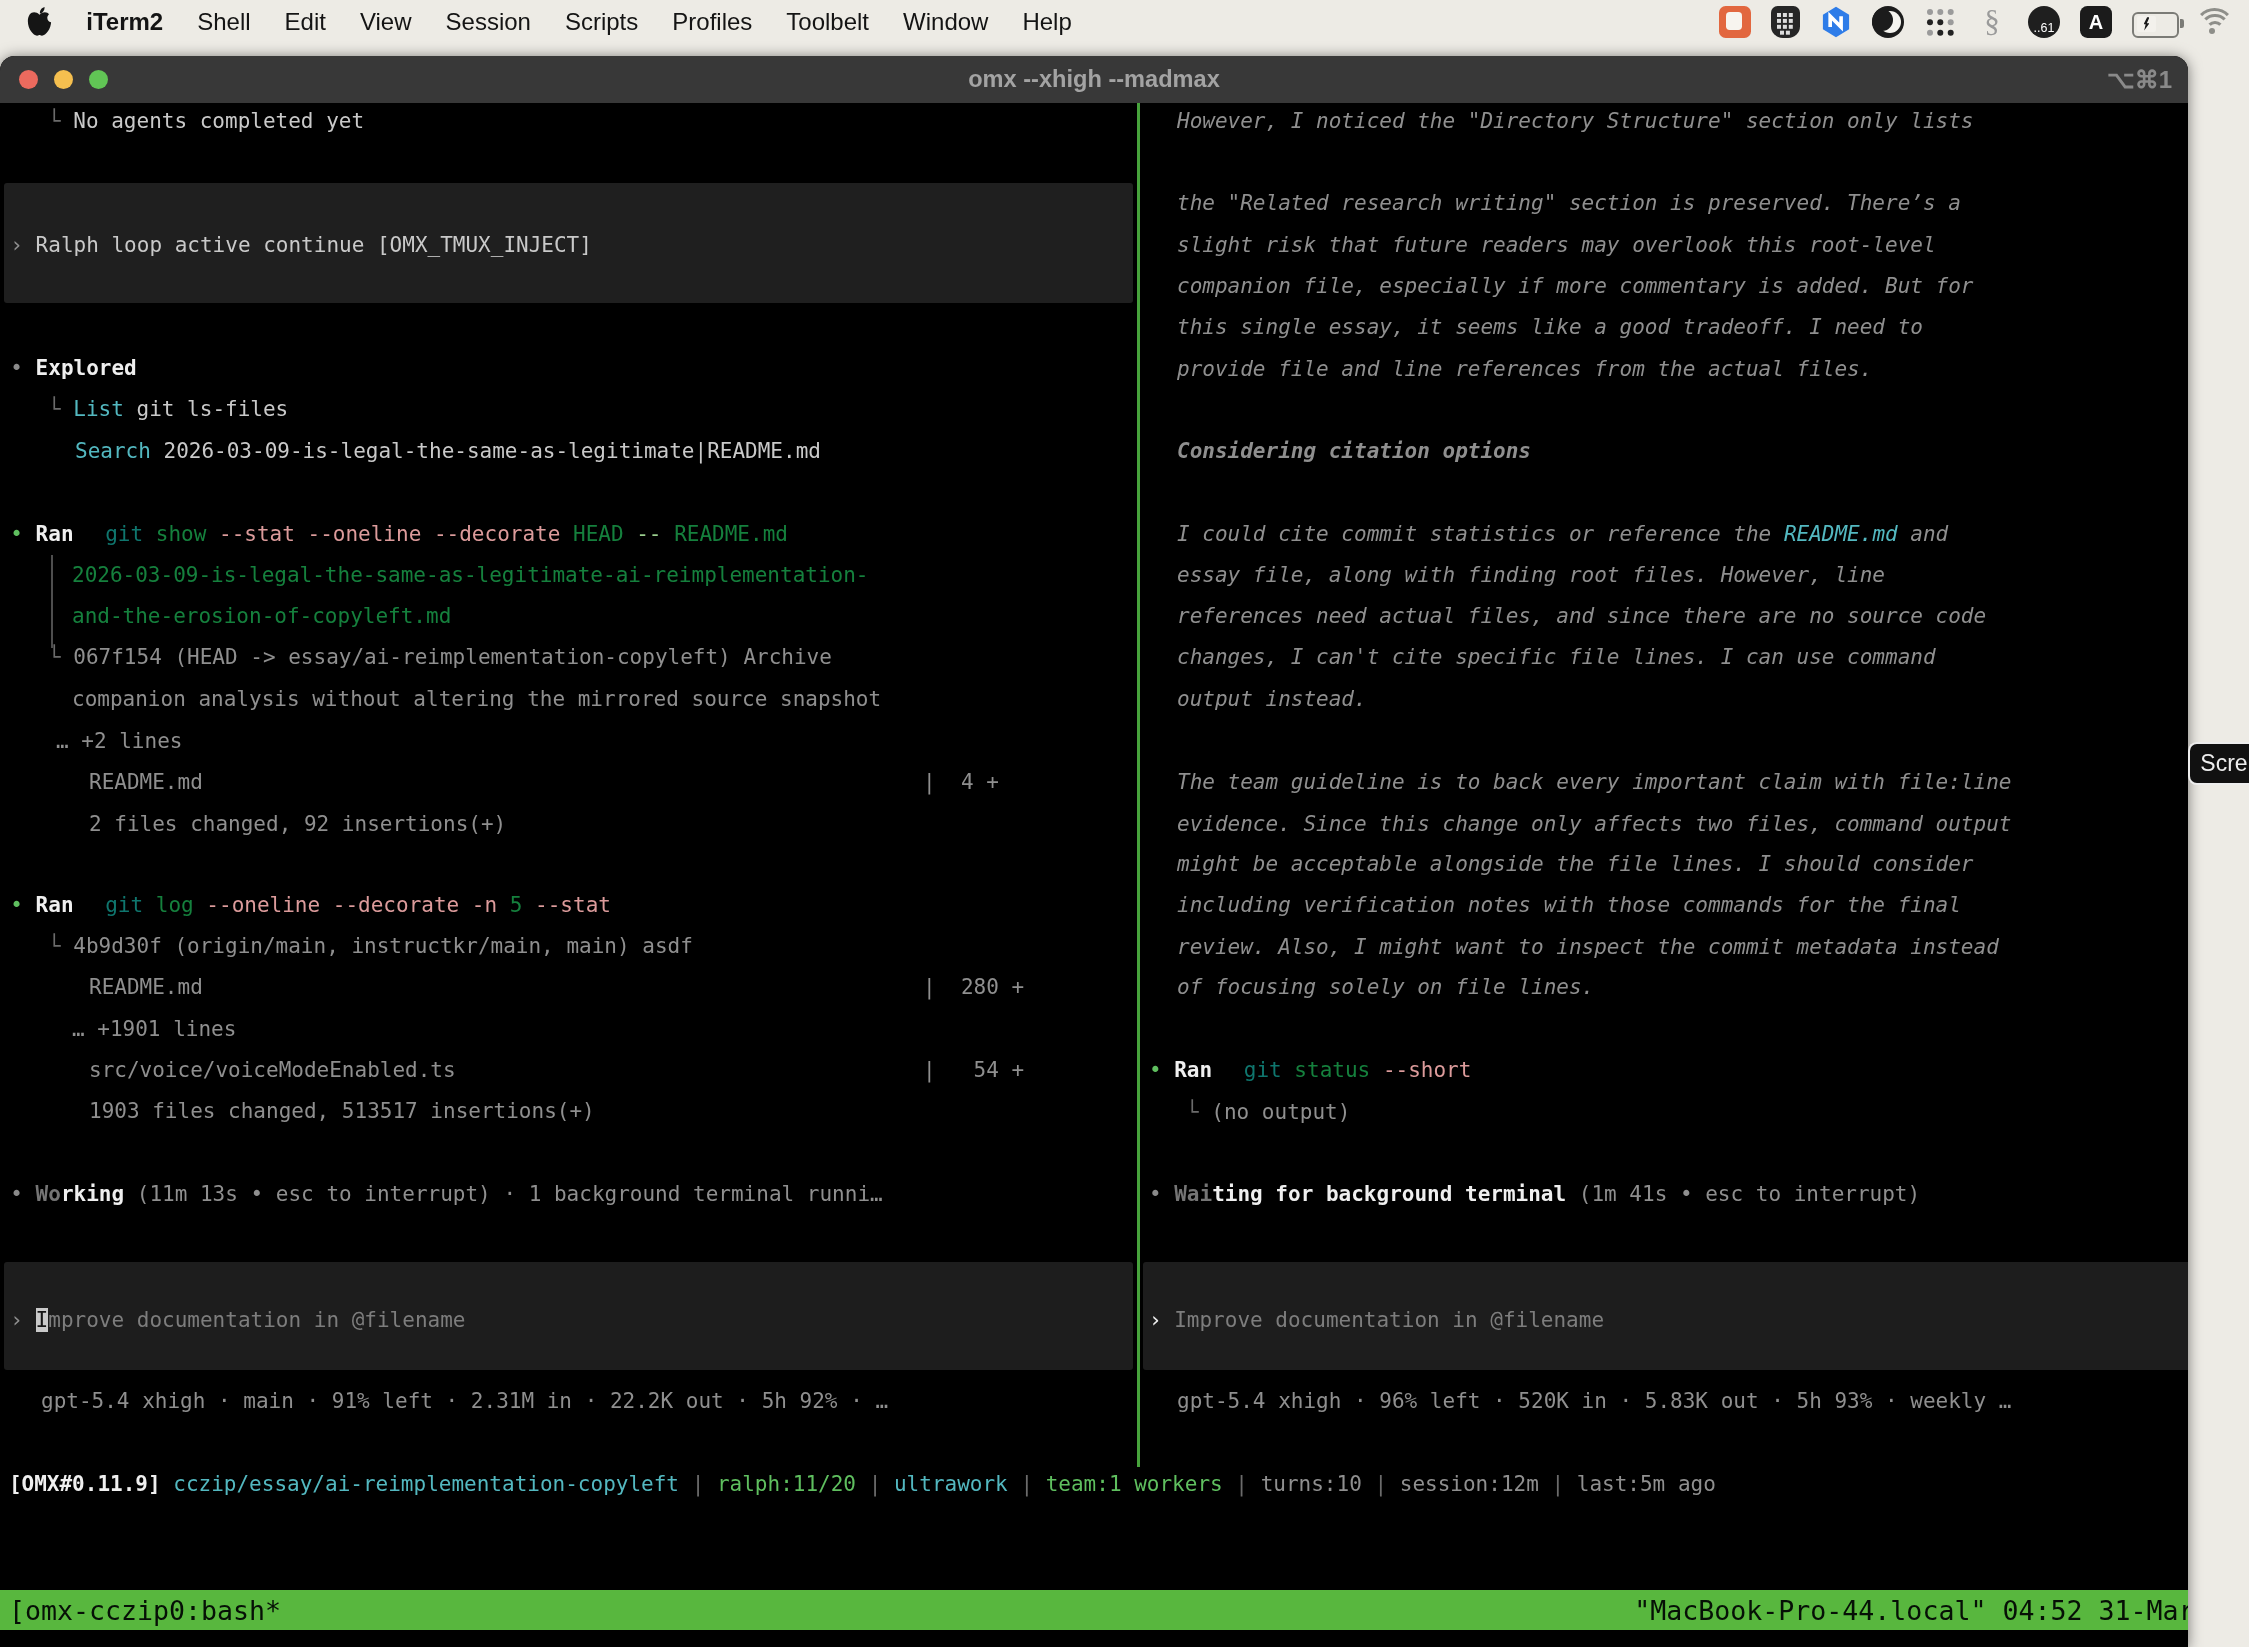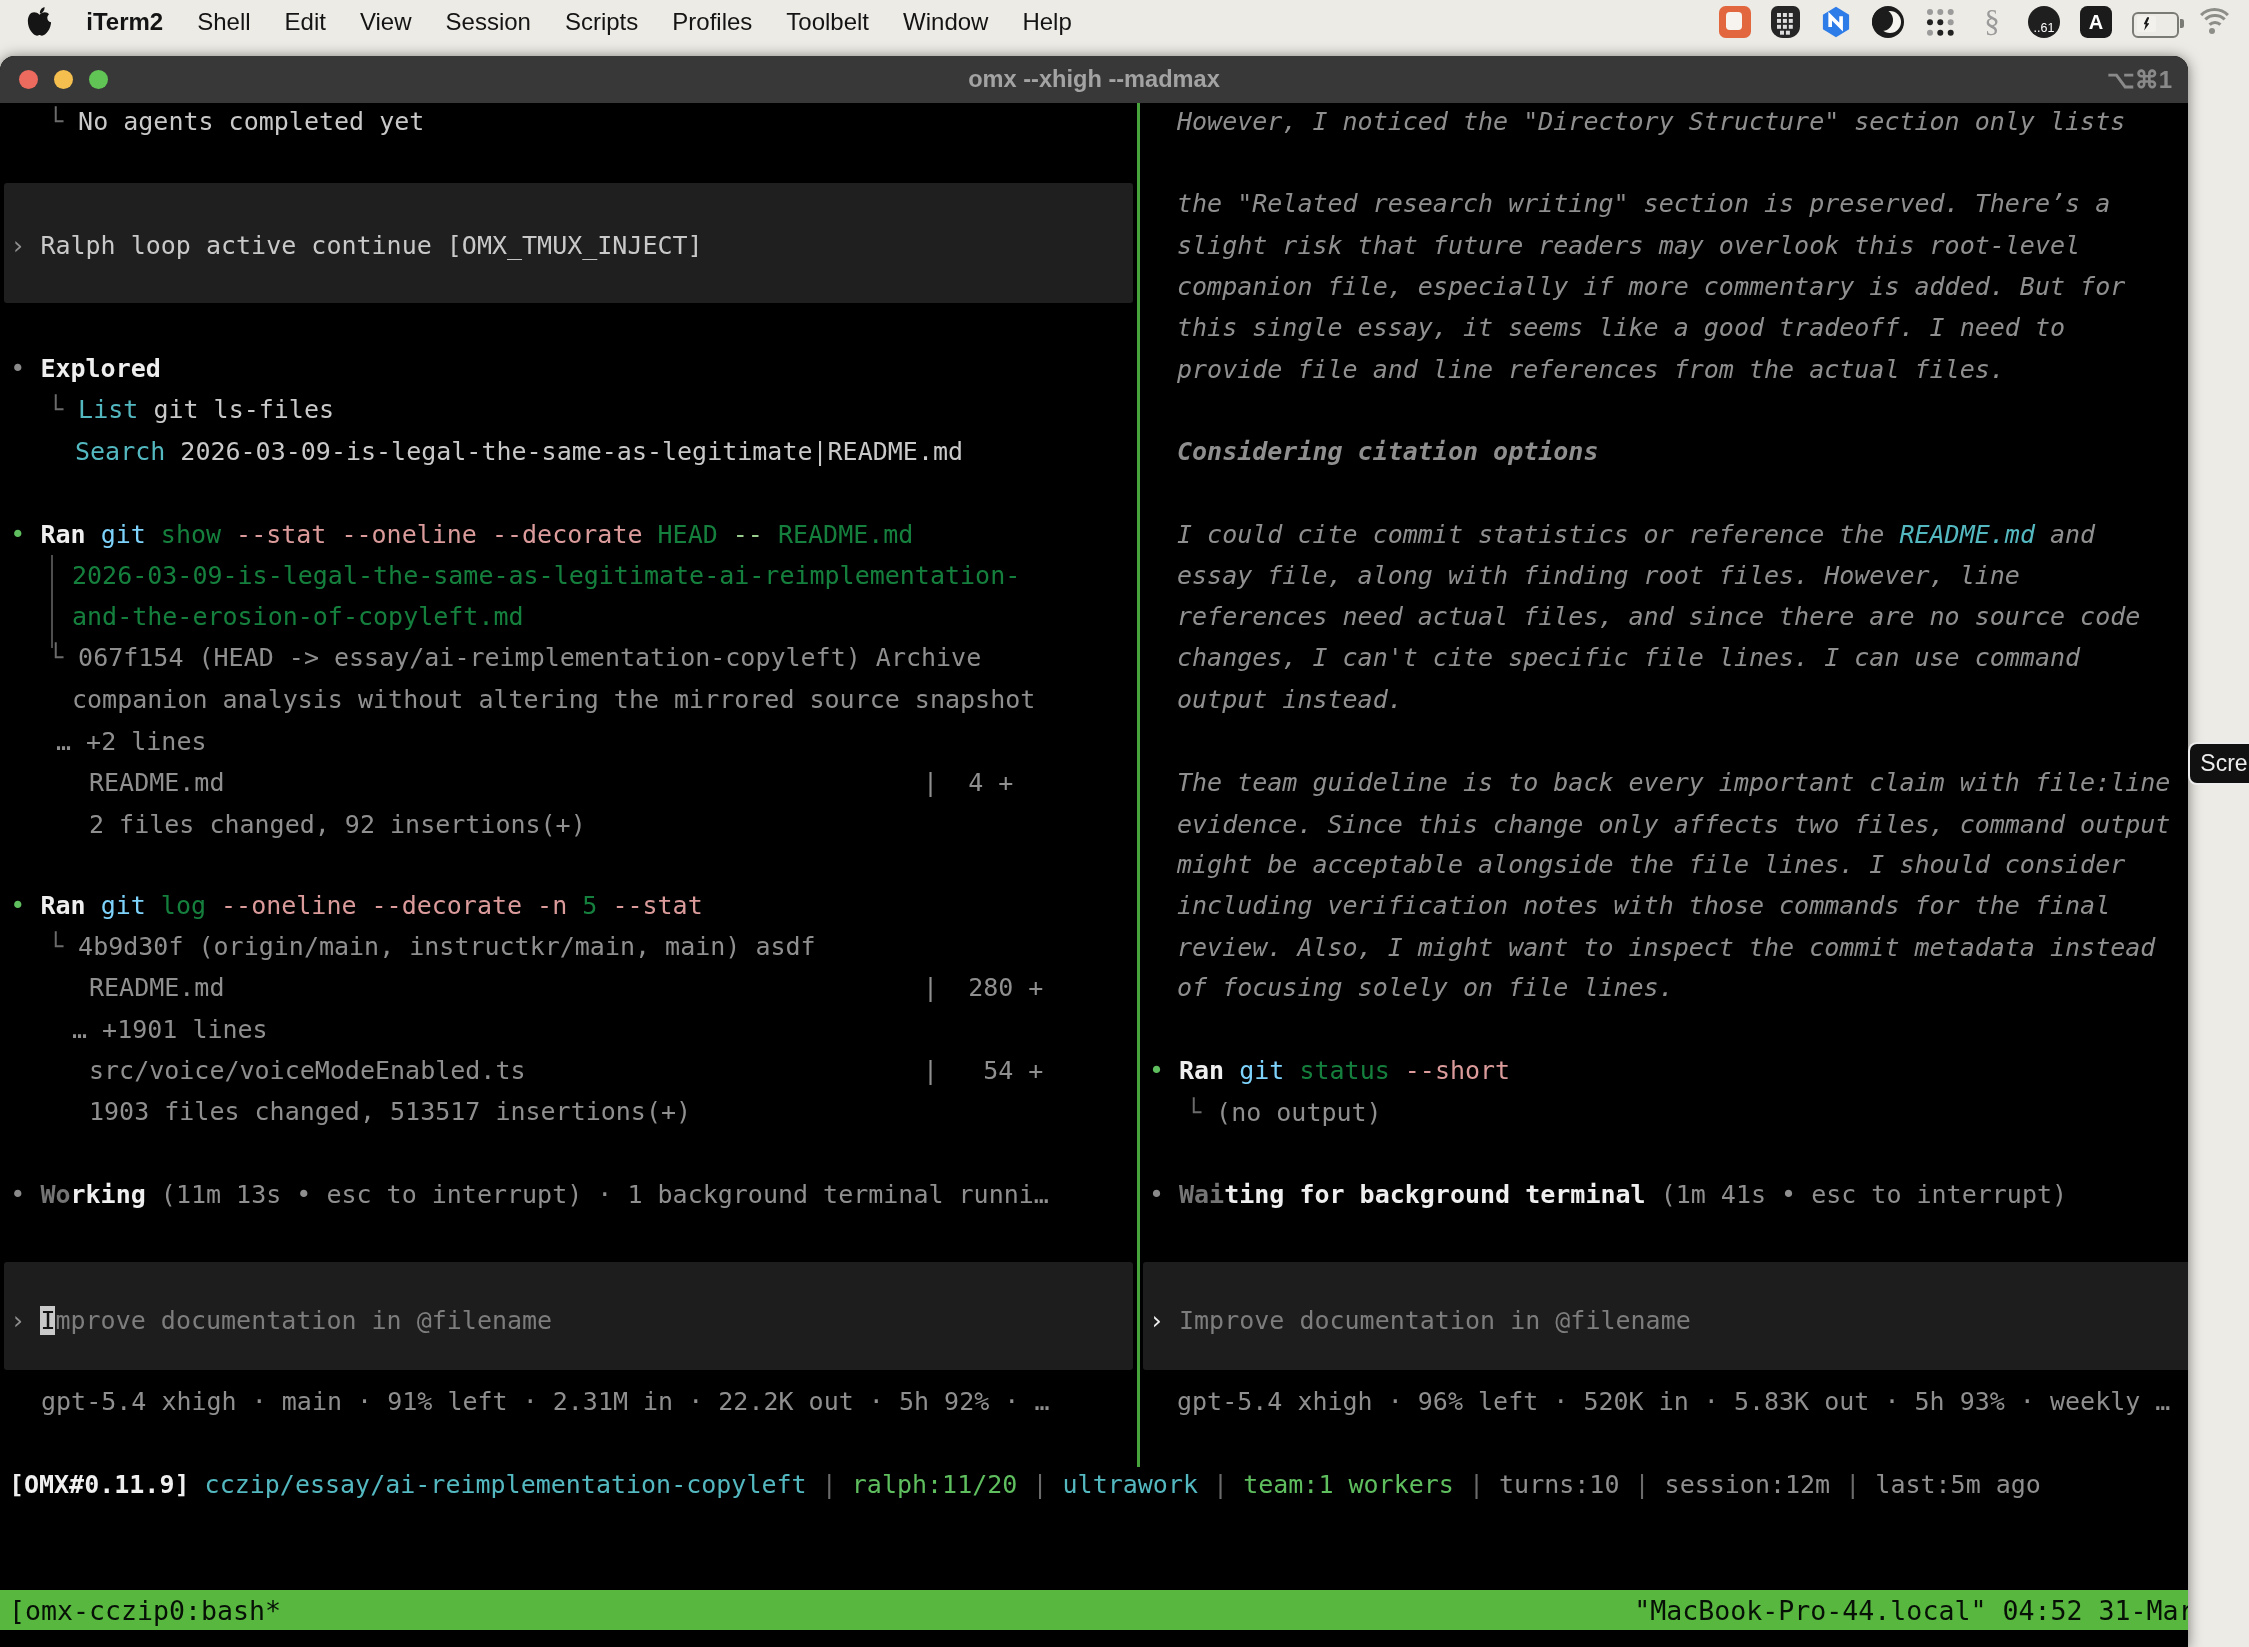--- a/index.html
+++ b/index.html
@@ -51,29 +51,29 @@
   .tl{width:19px;height:19px;border-radius:50%;}
   .tl-red{background:#EC6A5E;}  .tl-yellow{background:#F5BF4F;}  .tl-green{background:#61C555;}
   .wtitle{position:absolute;left:0;top:0;width:100%;height:47px;display:flex;align-items:center;justify-content:center;color:#a3a3a3;font-family:"Liberation Sans",sans-serif;font-weight:700;font-size:23.6px;}
   .wshort{position:absolute;right:16px;top:0;height:47px;display:flex;align-items:center;color:#8a8a8a;font-family:"Liberation Sans",sans-serif;font-weight:700;font-size:24px;}
   
   .term{position:absolute;left:0;top:47px;width:2250px;height:1544px;background:#000;}
   .pane{position:absolute;top:0;height:1366px;overflow:hidden;}
   .pane-left{left:0;width:1137px;}
   .pane-right{left:1140px;width:1110px;}
   .divider{position:absolute;left:1137px;top:0;width:3px;height:1364px;background:#47a33c;}
-  .tline{position:absolute;height:41px;line-height:41px;font-size:25px;white-space:pre;color:#c9c9c9;}
+  .tline{position:absolute;height:41px;line-height:41px;font-size:21px;white-space:pre;color:#c9c9c9;}
   .hlbox{position:absolute;background:#1f1f1f;border-radius:3px;}
   .ralph-box{left:4.4px;right:4.4px;top:80px;height:120px;}
   .prompt-box-left{left:4.4px;right:4.4px;top:1159px;height:108px;background:#1d1d1d;}
   .prompt-box-right{left:3px;right:0;top:1159px;height:108px;background:#1d1d1d;}
   .vline{position:absolute;left:51px;top:452px;width:2.2px;height:93px;background:#4e4e4e;}
   
   .c-fg{color:#c9c9c9;} .c-bright{color:#efefef;} .c-grey{color:#8f8f8f;} .c-grey2{color:#7d7d7d;}
-  .c-dim{color:#6b6b6b;} .c-cyan{color:#53b8c0;} .c-blue{color:#7dd3fc;} .c-rose{color:#dc9b9b;}
+  .c-dim{color:#6b6b6b;} .c-cyan{color:#53b8c0;} .c-blue{color:#0f766e;margin-left:19px;} .c-rose{color:#dc9b9b;}
   .c-arg{color:#15803d;} .c-green{color:#9ccf8f;} .c-gbullet{color:#5fbf5f;} .c-greybullet{color:#8a8a8a;}
   .c-dimb{color:#757575;}
   .c-cursor{background:#c9c9c9;color:#141414;}
   .s-b{font-weight:700;} .s-i{font-style:italic;}
   
   #omx-bar{position:absolute;left:0;top:0;width:2250px;height:0;}
   .tmux{position:absolute;left:0;top:1487px;width:2250px;height:40px;background:#58b73e;color:#061006;
     display:flex;align-items:center;justify-content:space-between;font-size:26.6px;font-weight:500;padding:0 7.4px 0 8.9px;box-sizing:border-box;white-space:pre;}
   
   .overlay-chip{position:absolute;left:2188px;top:742px;width:74px;height:43px;background:#111;border:2.2px solid #ededed;border-right:none;border-radius:8.9px 0 0 8.9px;

